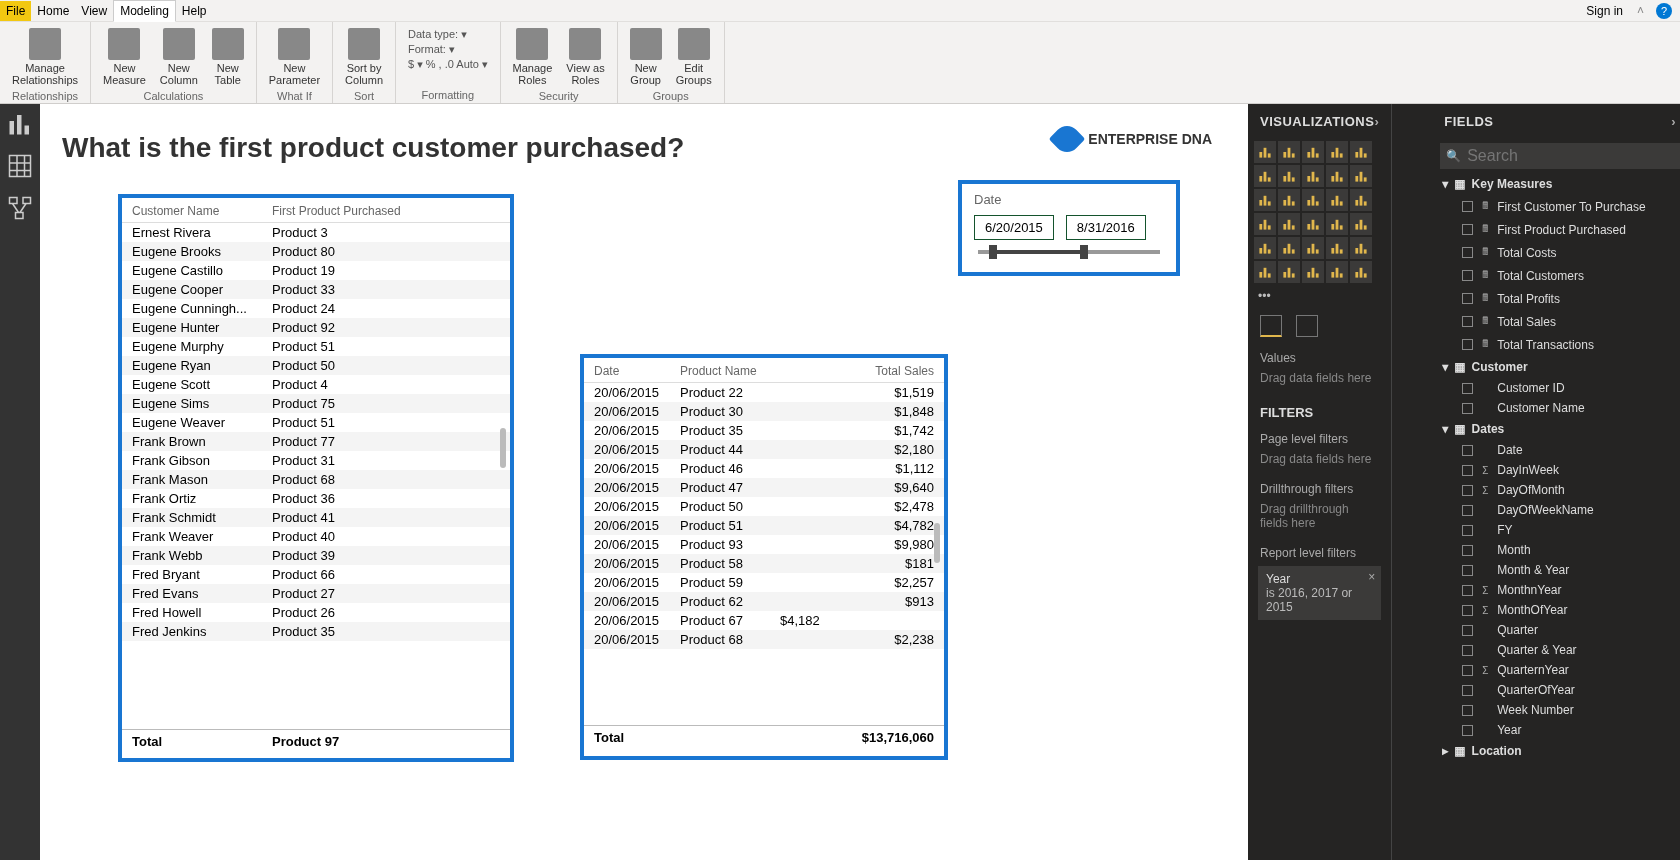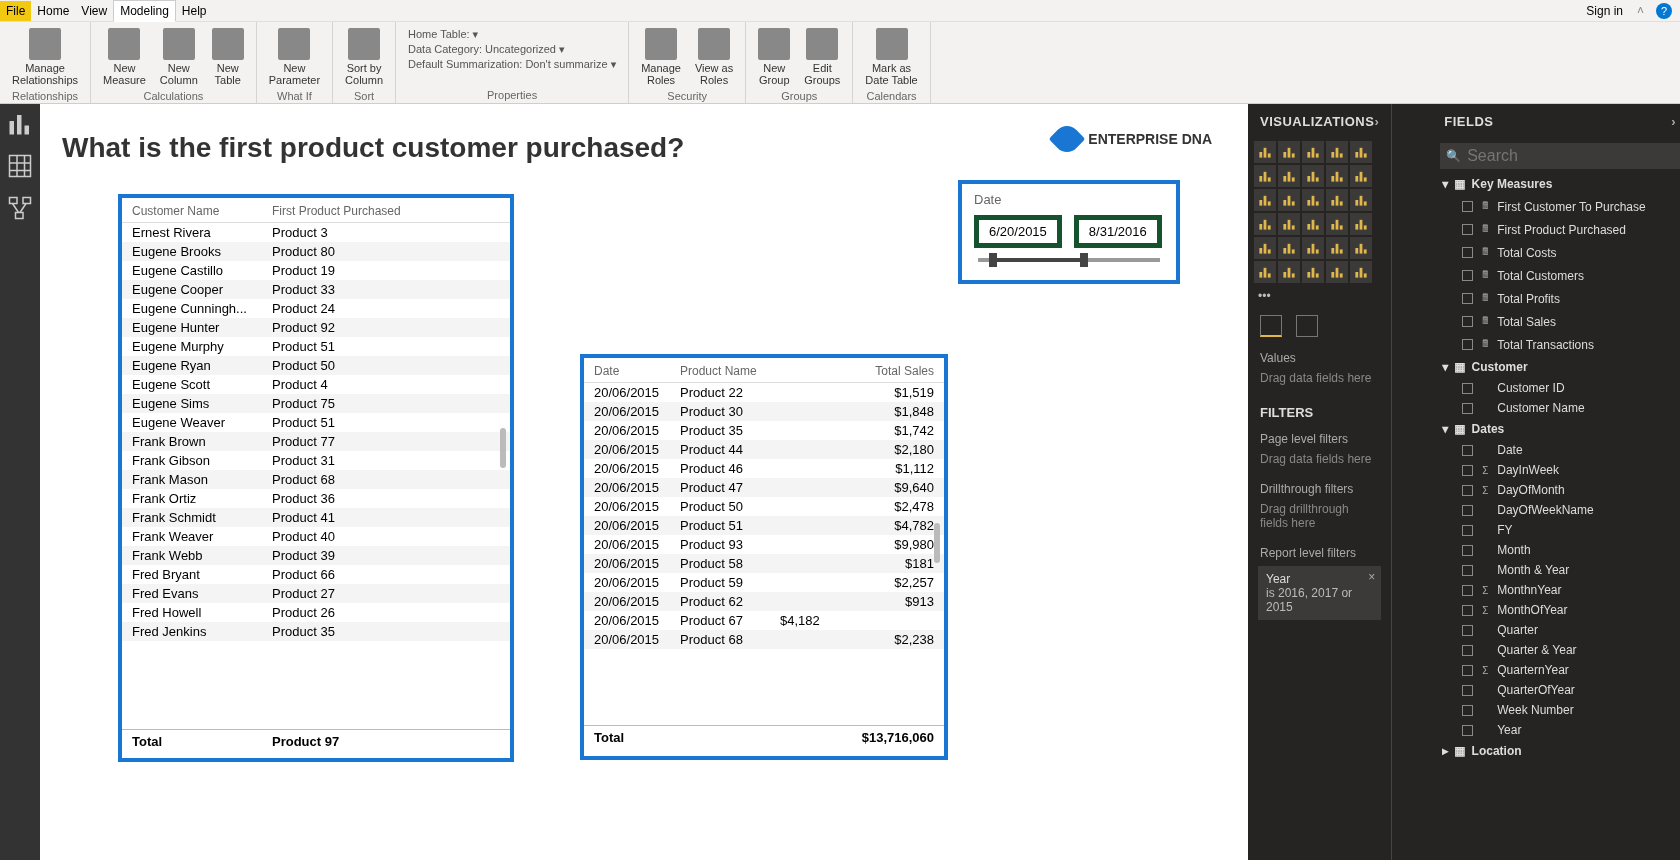--- a/index.html
+++ b/index.html
@@ -42,21 +42,21 @@
 .visual .vrow { display: flex; padding: 2px 10px; }
 .visual .vrow:nth-child(even) { background: #f4f4f4; }
 .visual .vfoot { display: flex; padding: 4px 10px; font-weight: 700; font-size: 13px; border-top: 1px solid #bbb; }
 .visual .scrollhint { position: absolute; right: 2px; top: 30px; bottom: 30px; width: 10px; }
 .visual .scrollhint::after { content: ""; position: absolute; right: 2px; top: 40%; width: 6px; height: 40px; background: #bbb; border-radius: 3px; }
 
 
 .slicer { position: absolute; border: 4px solid #1976d2; background: #fff; padding: 8px 12px 18px; }
 .slicer .sl-title { font-size: 13px; color: #666; margin-bottom: 8px; }
 .slicer .sl-dates { display: flex; gap: 12px; font-size: 13px; margin-bottom: 10px; }
-.slicer .sl-dates .box { border: 5px solid #14532d; padding: 4px 10px; }
+.slicer .sl-dates .box { border: 1px solid #14532d; padding: 4px 10px; }
 .slicer .track { height: 4px; background: #999; position: relative; margin: 0 4px; }
 .slicer .track .range { position: absolute; left: 6%; right: 44%; top: 0; bottom: 0; background: #444; }
 .slicer .track .handle { position: absolute; top: -5px; width: 8px; height: 14px; background: #444; }
 
 
 .rightpanes { position: absolute; right: 0; top: 104px; width: 432px; bottom: 0; display: flex; background: #252423; color: #ddd; font-size: 12px; gap: 40px; }
 .pane { display: flex; flex-direction: column; }
 .pane.viz { width: 164px; border-right: 1px solid #444; }
 .pane.fields { flex: 1; }
 .pane-header { font-size: 13px; font-weight: 700; padding: 10px 12px; letter-spacing: 0.5px; display: flex; justify-content: space-between; align-items: center; }
@@ -145,25 +145,25 @@
     <div class="buttons">
       <div class="ribbon-btn">
           <div class="icon ic-new"></div>
           <div class="text">Sort by<br>Column</div>
         </div>
     </div>
     <div class="label">Sort</div>
   </div>
   <div class="ribbon-group">
     <div class="ribbon-props">
-      <div class="row">Home Table: ▾</div>
-      <div class="row">Data Category: Uncategorized ▾</div>
-      <div class="row">Default Summarization: Don't summarize ▾</div>
-    </div>
-    <div class="label">Properties</div>
+      <div class="row">Data type: ▾</div>
+      <div class="row">Format: ▾</div>
+      <div class="row">$ ▾  %  ,  .0  Auto ▾</div>
+    </div>
+    <div class="label">Formatting</div>
   </div>
   <div class="ribbon-group">
     <div class="buttons">
       <div class="ribbon-btn">
           <div class="icon ic-new"></div>
           <div class="text">Manage<br>Roles</div>
         </div>
       <div class="ribbon-btn">
           <div class="icon ic-new"></div>
           <div class="text">View as<br>Roles</div>
@@ -176,29 +176,20 @@
       <div class="ribbon-btn">
           <div class="icon ic-new"></div>
           <div class="text">New<br>Group</div>
         </div>
       <div class="ribbon-btn">
           <div class="icon ic-new"></div>
           <div class="text">Edit<br>Groups</div>
         </div>
     </div>
     <div class="label">Groups</div>
-  </div>
-  <div class="ribbon-group">
-    <div class="buttons">
-      <div class="ribbon-btn">
-          <div class="icon ic-new"></div>
-          <div class="text">Mark as<br>Date Table</div>
-        </div>
-    </div>
-    <div class="label">Calendars</div>
   </div>
 </div>
 
 <div class="leftrail">
   <div class="item">
       <svg viewBox="0 0 16 16">
         <rect x="1" y="6" width="3" height="9"></rect>
         <rect x="6" y="2" width="3" height="13"></rect>
         <rect x="11" y="9" width="3" height="6"></rect>
       </svg>

